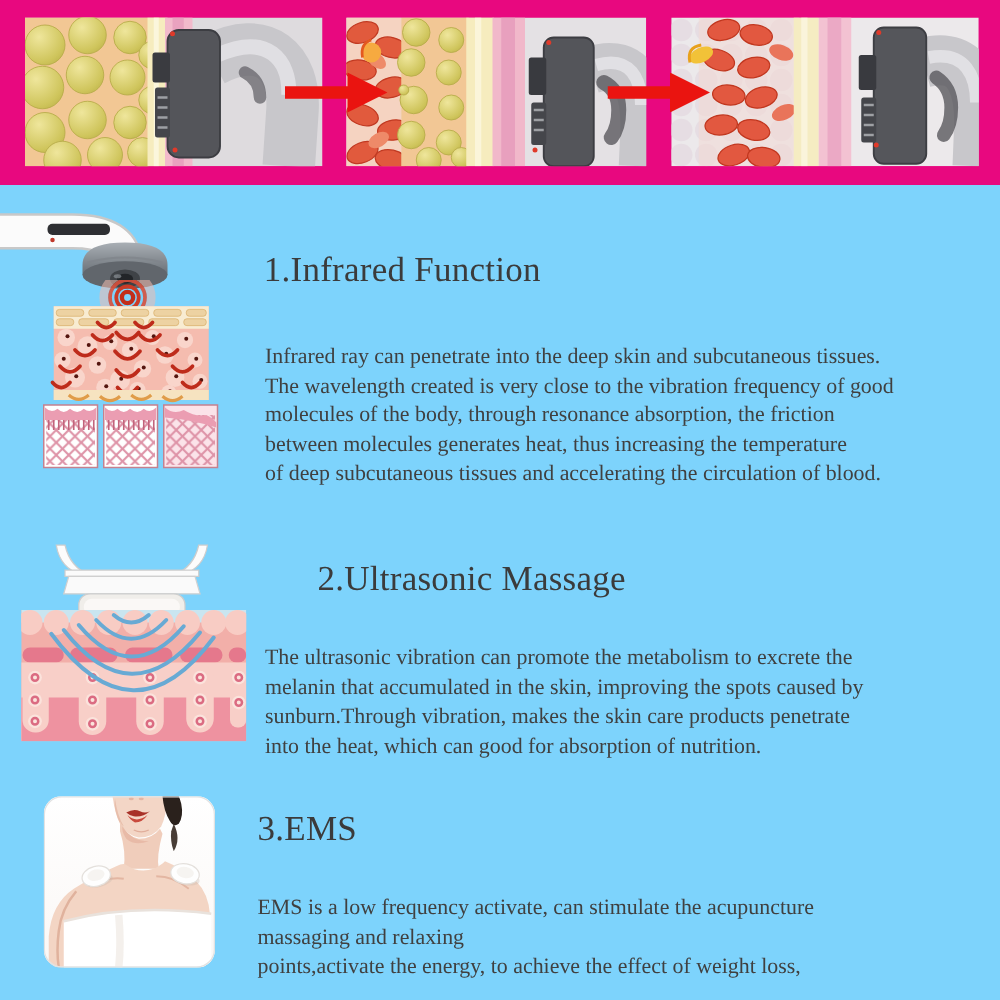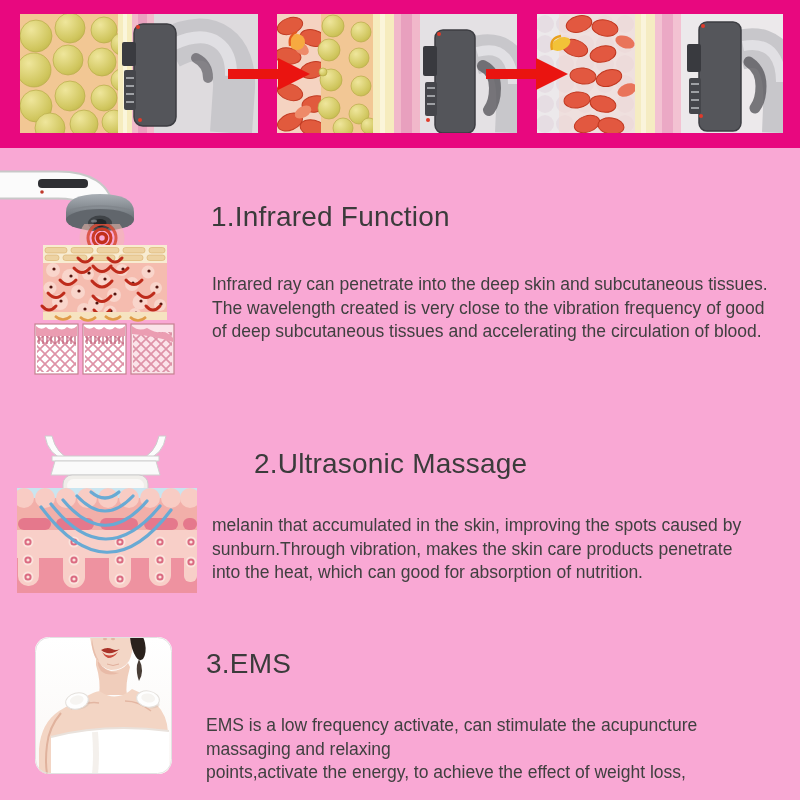--- a/index.html
+++ b/index.html
@@ -1,18 +1,18 @@
 <!DOCTYPE html>
 <html style="--banner-bg: #E8087F; --arrow-red: #EA1410; --heading-color: #3B3B3B; --body-color: #404040;"><head>
 <meta charset="utf-8">
 <style>
   * { margin:0; padding:0; box-sizing:border-box; }
   html,body { width:800px; height:800px; background:#fff;
     font-family:"Liberation Sans","DejaVu Sans",sans-serif; }
-  .stage { position:absolute; left:0; top:0; width:800px; height:800px; background:#f9a8d4; overflow:hidden; }
+  .stage { position:absolute; left:0; top:0; width:800px; height:800px; background:#7dd3fc; overflow:hidden;font-family:Liberation Serif, serif; }
 
   .banner { position:absolute; left:0; top:0; width:800px; height:148px; background:var(--banner-bg,#E8087F); }
   .slide  { position:absolute; top:14px; height:119px; display:block; }
   .slide1 { left:20px;  width:238px; }
   .slide2 { left:277px; width:240px; }
   .slide3 { left:537px; width:246px; }
   .arrow  { position:absolute; top:58px; width:82px; height:32px; z-index:3; }
   .arrow1 { left:228px; }
   .arrow2 { left:486px; }
 
@@ -370,20 +370,22 @@
         <rect x="2" y="8" width="39" height="40" fill="url(#mesh1)"></rect>
         <path d="M1,2 Q8,8 16,4 Q26,10 34,8 Q39,10 42,14 L42,18 Q24,12 1,10 Z" fill="#EB9DB2"></path>
       </g>
     </g>
   </svg>
 
   <div class="heading h1">1.Infrared Function</div>
   <div class="body-text p1">
       <div>Infrared ray can penetrate into the deep skin and subcutaneous tissues.</div>
       <div>The wavelength created is very close to the vibration frequency of good</div>
+      <div>molecules of the body, through resonance absorption, the friction</div>
+      <div>between molecules generates heat, thus increasing the temperature</div>
       <div>of deep subcutaneous tissues and accelerating the circulation of blood.</div>
     </div>
 
   <svg class="illus illus-ultrasonic" viewBox="0 0 195 168">
     <defs>
       <clipPath id="blockClip">
           <rect x="9" y="58" width="180" height="105"></rect>
         </clipPath>
     </defs>
     <path d="M37,6 Q40,25 58,30 L64,30 Q48,24 44,6 Z" fill="#FCFCFC" stroke="#CDCDCD" stroke-width="1"></path>
@@ -461,20 +463,21 @@
         <path d="M69,66 Q97,96 125,66"></path>
         <path d="M55,70 Q97,120 139,71"></path>
         <path d="M43,74 Q97,143 152,76"></path>
         <path d="M33,77 Q99,166 163,80"></path>
       </g>
     </g>
   </svg>
 
   <div class="heading h2">2.Ultrasonic Massage</div>
   <div class="body-text p2">
+      <div>The ultrasonic vibration can promote the metabolism to excrete the</div>
       <div>melanin that accumulated in the skin, improving the spots caused by</div>
       <div>sunburn.Through vibration, makes the skin care products penetrate</div>
       <div>into the heat, which can good for absorption of nutrition.</div>
     </div>
 
   <svg class="illus illus-ems" viewBox="0 0 137 137">
     <defs>
       <clipPath id="photoClip">
           <rect width="137" height="137" rx="14"></rect>
         </clipPath>

